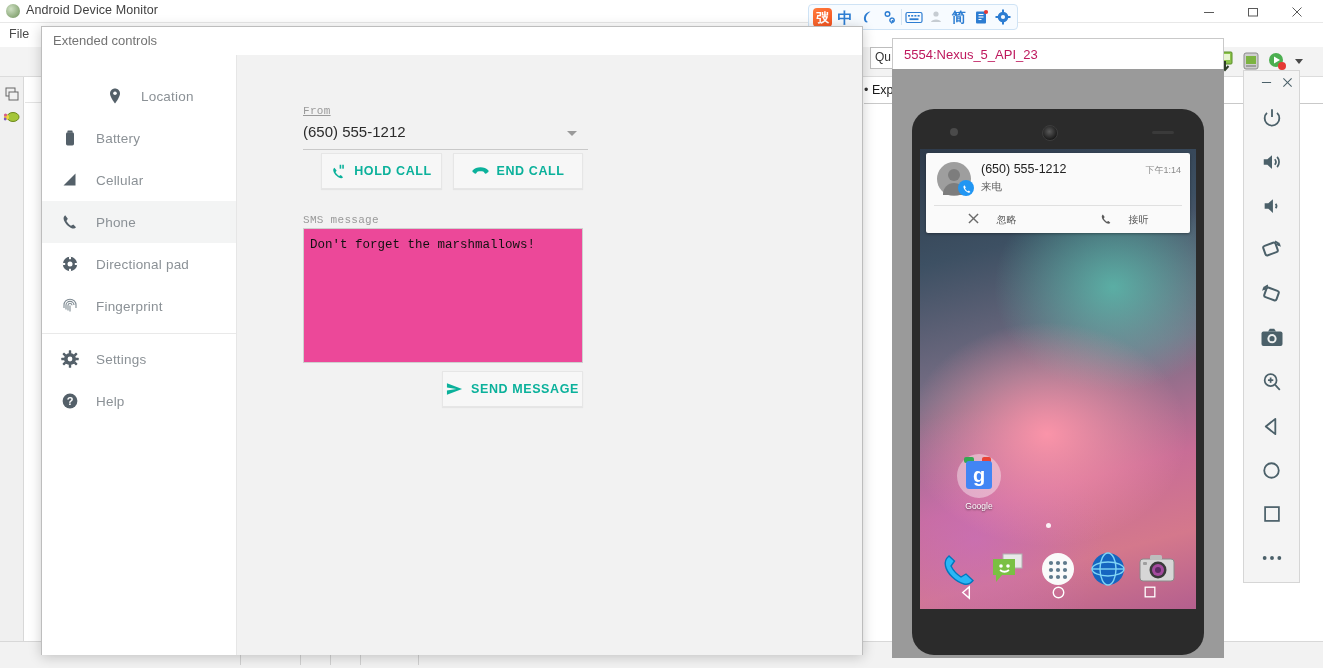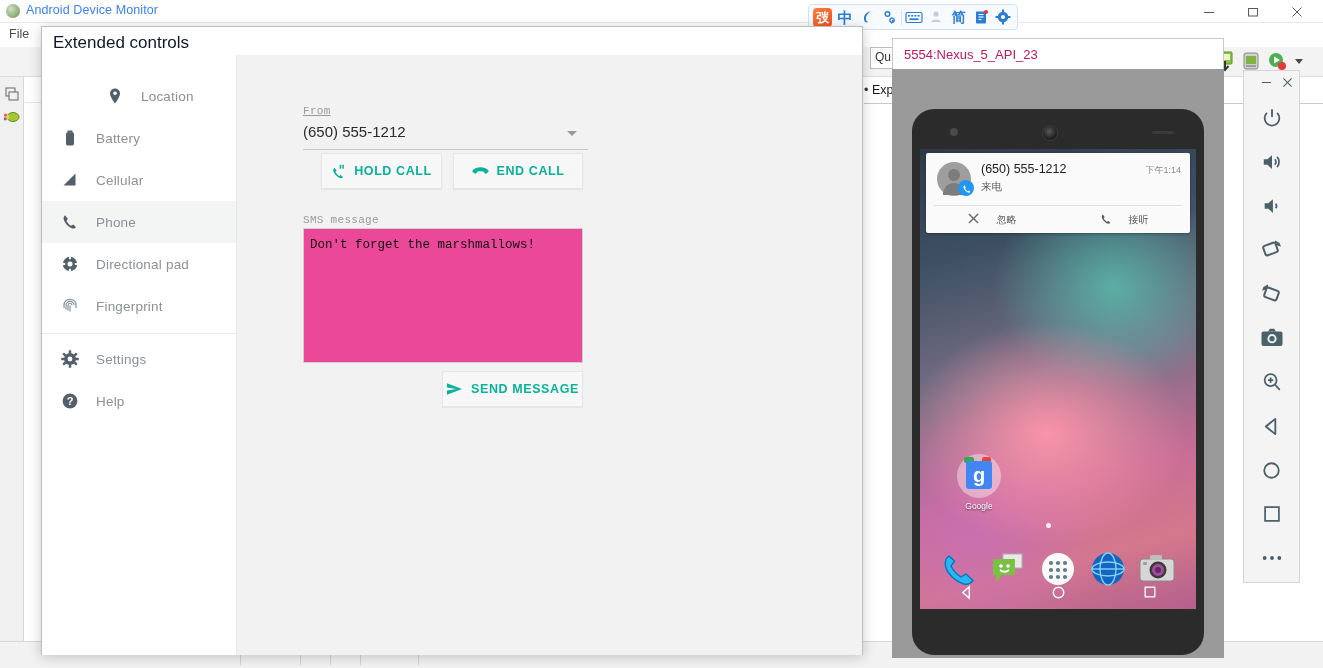--- a/index.html
+++ b/index.html
@@ -17,21 +17,21 @@
   .adm-titlebar {
     position:absolute; left:0; top:0; width:1323px; height:23px;
     background:#ffffff; border-bottom:1px solid #e8e8e8;
   }
   .adm-title-icon {
     position:absolute; left:6px; top:4px; width:14px; height:14px;
     border-radius:50%;
     background: radial-gradient(circle at 35% 35%, #cfe0c4, #8aa878 70%, #5f7a50);
   }
   .adm-title-text {
-    position:absolute; left:26px; top:3px; font-size:12.5px; color:#3b82f6;
+    position:absolute; left:26px; top:3px; font-size:12.5px; color:#404040;
     letter-spacing:.1px;
   }
   .win-btns { position:absolute; right:4px; top:0; height:23px; display:flex; align-items:center; }
   .win-btn { width:44px; height:23px; display:flex; align-items:center; justify-content:center; color:#6a6a6a; font-size:12px; }
   .win-btn svg { display:block; }
 
   .adm-menubar { position:absolute; left:0; top:23px; width:1323px; height:24px; background:#fff; }
   .adm-menu-item { position:absolute; top:4px; font-size:12.5px; color:#4a4a4a; }
 
   .adm-toolbar { position:absolute; left:0; top:47px; width:1323px; height:30px; background:#f3f3f3; border-bottom:1px solid #dcdcdc; }
@@ -65,21 +65,21 @@
   .ime-cn { color:#2d7dd2; font-size:15px; font-weight:bold; line-height:1; }
   .ime-sep { width:1px; height:16px; background:#d4e4f2; }
 
   
   .ec-window {
     position:absolute; left:41px; top:26px; width:822px; height:629px;
     background:#ffffff; border:1px solid #bdbdbd;
     box-shadow:0 2px 12px rgba(0,0,0,.20);
   }
   .ec-titlebar { position:absolute; left:0; top:0; width:820px; height:28px; background:#fff; }
-  .ec-title { position:absolute; left:11px; top:6px; font-size:17px; color:#0f172a; }
+  .ec-title { position:absolute; left:11px; top:6px; font-size:13px; color:#737373; }
   .ec-sidebar {
     position:absolute; left:0; top:28px; width:195px; height:600px;
     background:#fff; border-right:1px solid #e6e6e6;
   }
   .ec-item {
     position:relative; height:42px; display:flex; align-items:center;
     padding-left:18px; gap:16px; cursor:default;
   }
   .ec-item.selected { background:#f3f4f4; }
   .ec-item .lbl { font-size:13.5px; color:#8b9196; letter-spacing:.2px; }

